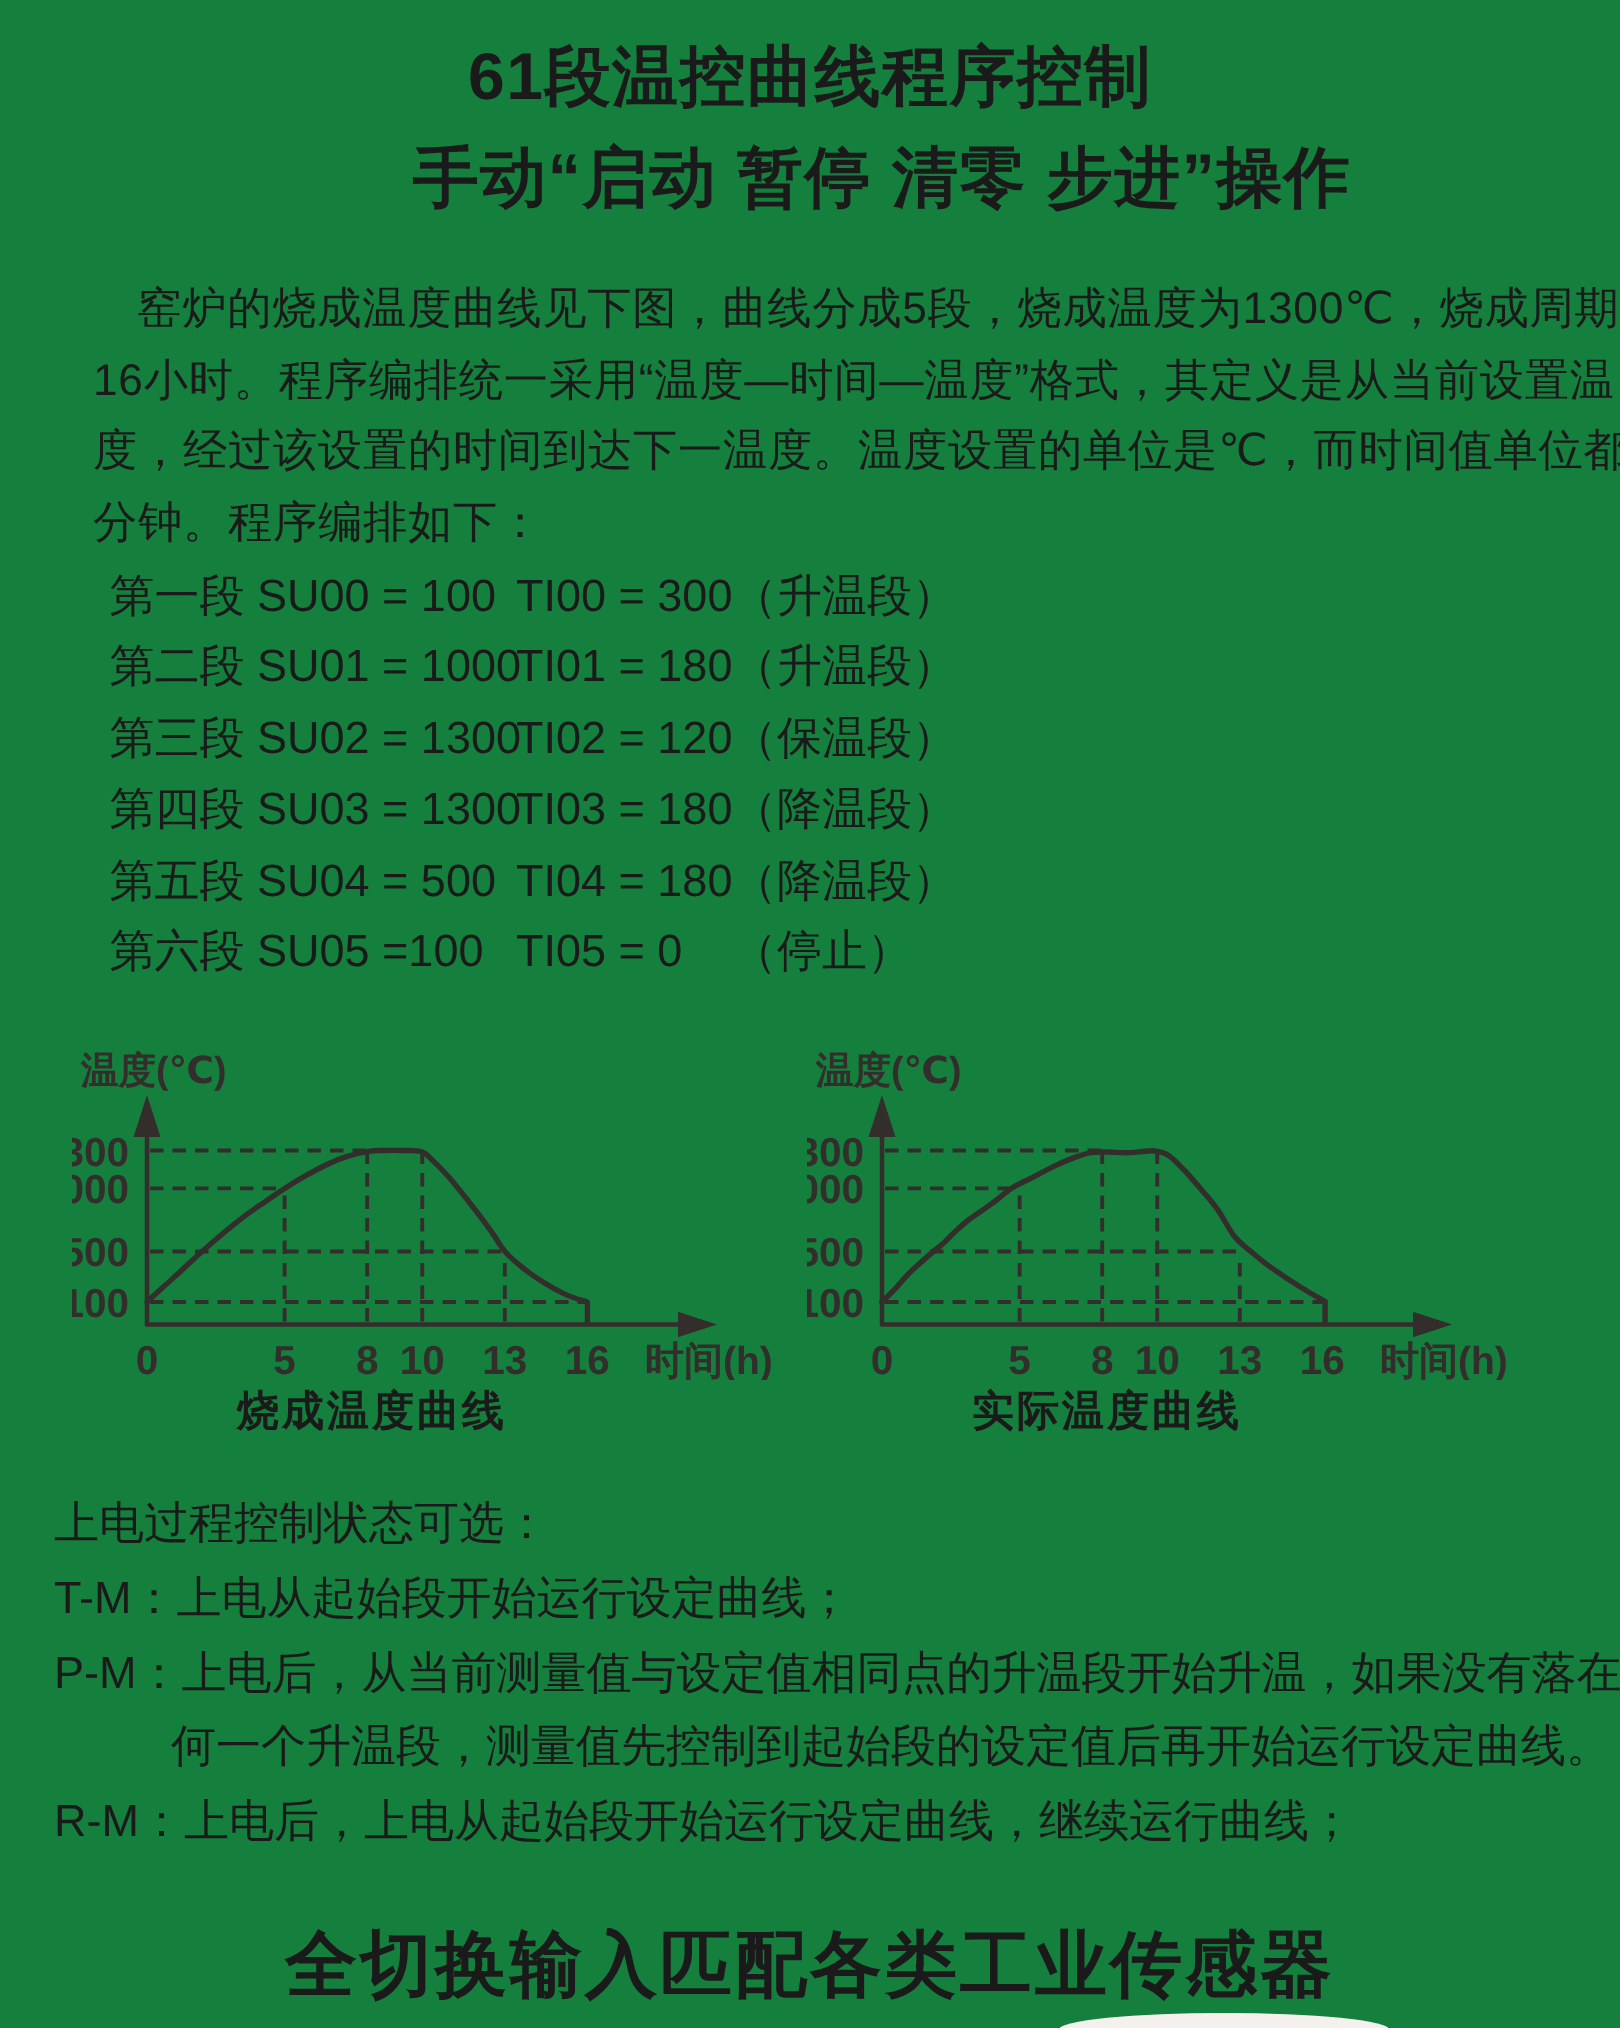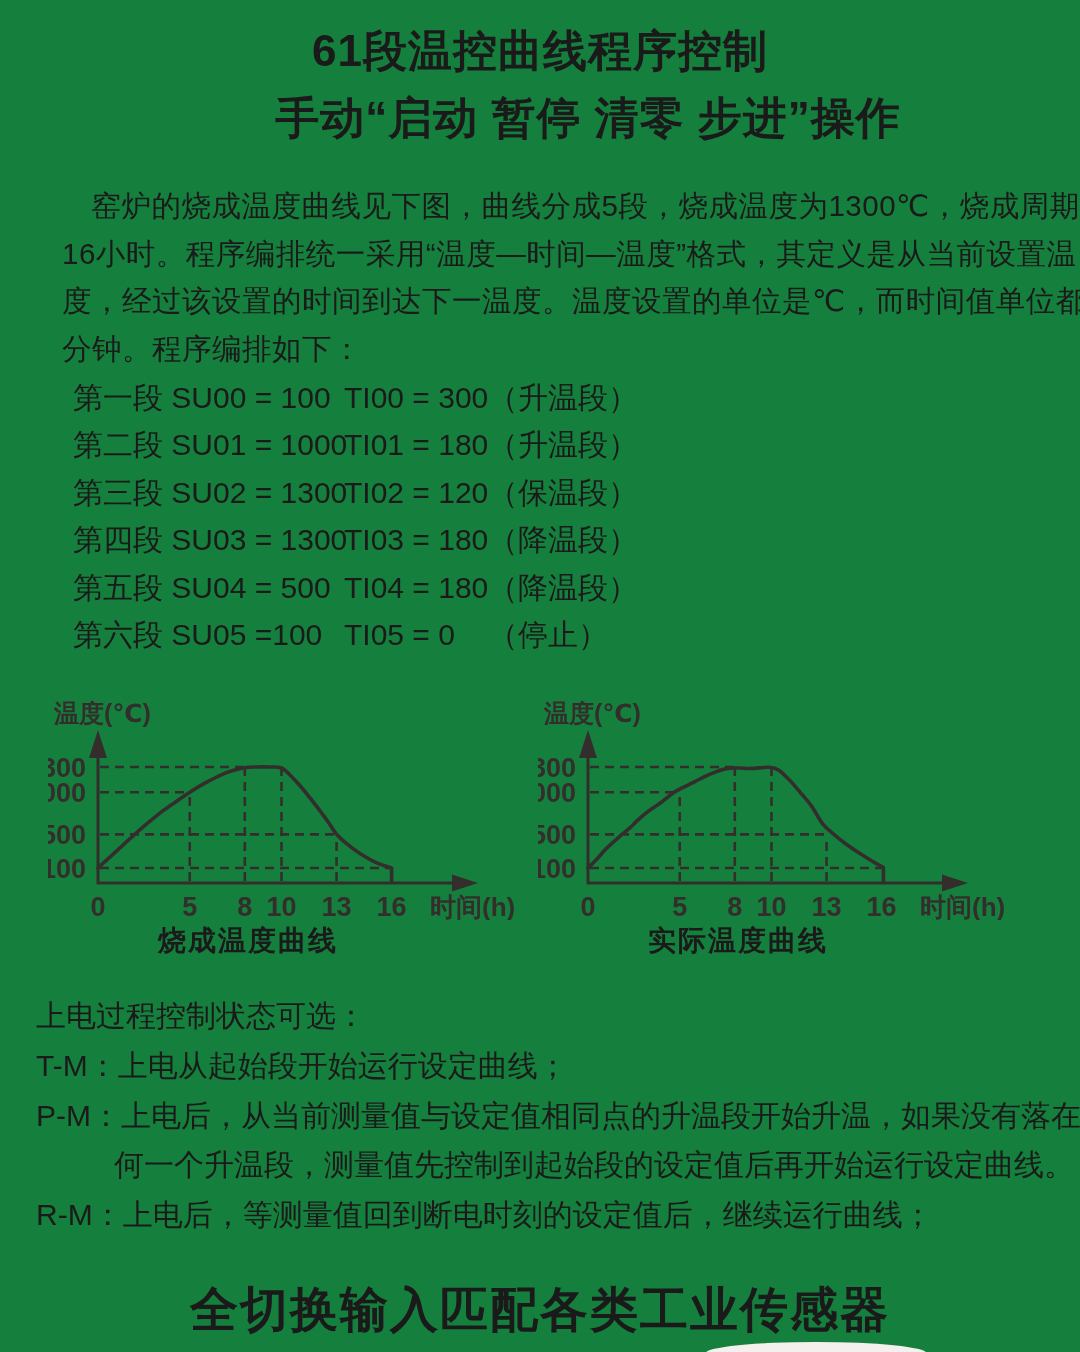--- a/index.html
+++ b/index.html
@@ -144,20 +144,20 @@
       <div class="chart-title">实际温度曲线</div>
     </div>
   </div>
 
   <div class="power">
     <div class="power-heading">上电过程控制状态可选：</div>
     <div id="power-items">
         <div class="power-line"><span>T-M：</span><span>上电从起始段开始运行设定曲线；</span></div>
         <div class="power-line"><span>P-M：</span><span>上电后，从当前测量值与设定值相同点的升温段开始升温，如果没有落在任</span></div>
         <div class="power-line cont"><span>何一个升温段，测量值先控制到起始段的设定值后再开始运行设定曲线。</span></div>
-        <div class="power-line"><span>R-M：</span><span>上电后，等测量值回到断电时刻的设定值后，继续运行曲线；</span></div>
+        <div class="power-line"><span>R-M：</span><span>上电后，上电从起始段开始运行设定曲线，继续运行曲线；</span></div>
       </div>
   </div>
 
   <div class="footer-title">全切换输入匹配各类工业传感器</div>
   <div class="bottom-blob"></div>
 
 </div>
 
 </body></html>

